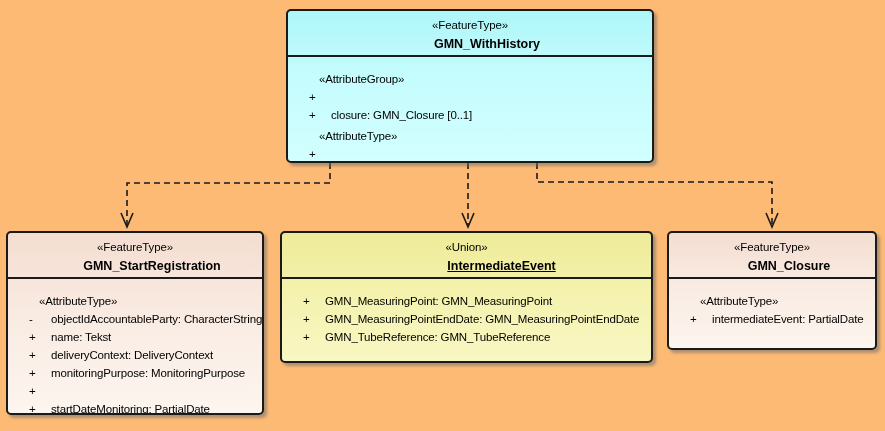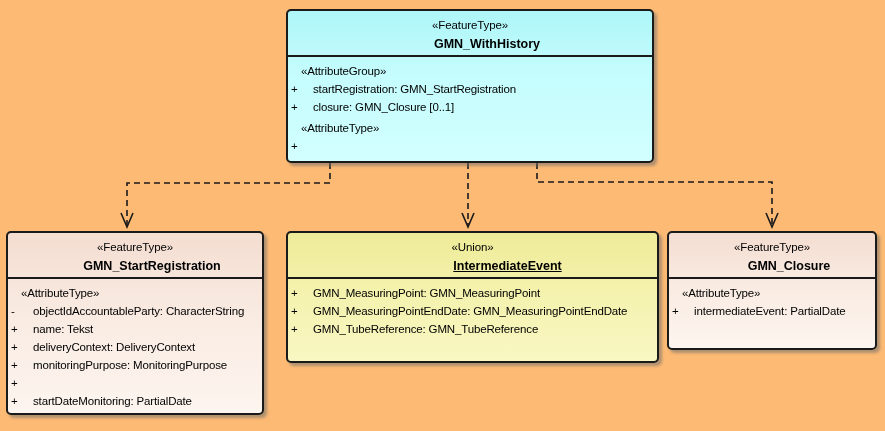--- a/index.html
+++ b/index.html
@@ -49,21 +49,22 @@
   .uml-classname {
     font-size: 12.5px;
     font-weight: bold;
     line-height: 19px;
     margin-top: 2px;
     white-space: nowrap;
     padding-left: 34px;
   }
   .uml-classname.u { text-decoration: underline; margin-left: 36px; }
   .uml-body {
-    padding: 5px 2px 0 2px;
+    padding: 5px 2px 0 20px;
+    margin-top: 8px;
   }
   .stereo-row {
     padding-left: 11px;
     height: 18px;
     line-height: 18px;
     font-size: 11.5px;
     letter-spacing: -0.15px;
     white-space: nowrap;
   }
   .stereo-row.gap { margin-top: 3px; }
@@ -104,21 +105,20 @@
 
   <div class="uml-box c-cyan" style="left:286px; top:9px; width:368px; height:154px;">
     <div class="uml-header">
       <div class="uml-stereotype">«FeatureType»</div>
       <div class="uml-classname">GMN_WithHistory</div>
     </div>
     <div class="uml-body">
       <div class="stereo-row">«AttributeGroup»</div>
       <div class="attr-row">
         <span class="attr-vis">+</span>
-        <span class="attr-text">startRegistration: GMN_StartRegistration</span>
       </div>
       <div class="attr-row">
         <span class="attr-vis">+</span>
         <span class="attr-text">closure: GMN_Closure [0..1]</span>
       </div>
       <div class="stereo-row gap">«AttributeType»</div>
       <div class="attr-row">
         <span class="attr-vis">+</span>
       </div>
     </div>
@@ -150,21 +150,21 @@
       <div class="attr-row">
         <span class="attr-vis">+</span>
       </div>
       <div class="attr-row">
         <span class="attr-vis">+</span>
         <span class="attr-text">startDateMonitoring: PartialDate</span>
       </div>
     </div>
   </div>
 
-  <div class="uml-box c-yellow" style="left:286px; top:231px; width:373px; height:132px;">
+  <div class="uml-box c-yellow" style="left:280px; top:231px; width:373px; height:132px;">
     <div class="uml-header">
       <div class="uml-stereotype">«Union»</div>
       <div class="uml-classname u">IntermediateEvent</div>
     </div>
     <div class="uml-body">
       <div class="attr-row">
         <span class="attr-vis">+</span>
         <span class="attr-text">GMN_MeasuringPoint: GMN_MeasuringPoint</span>
       </div>
       <div class="attr-row">

